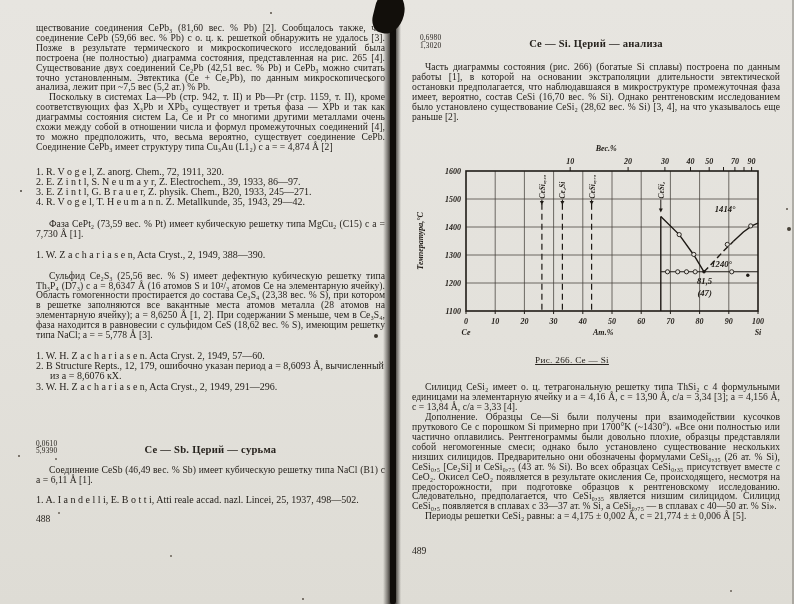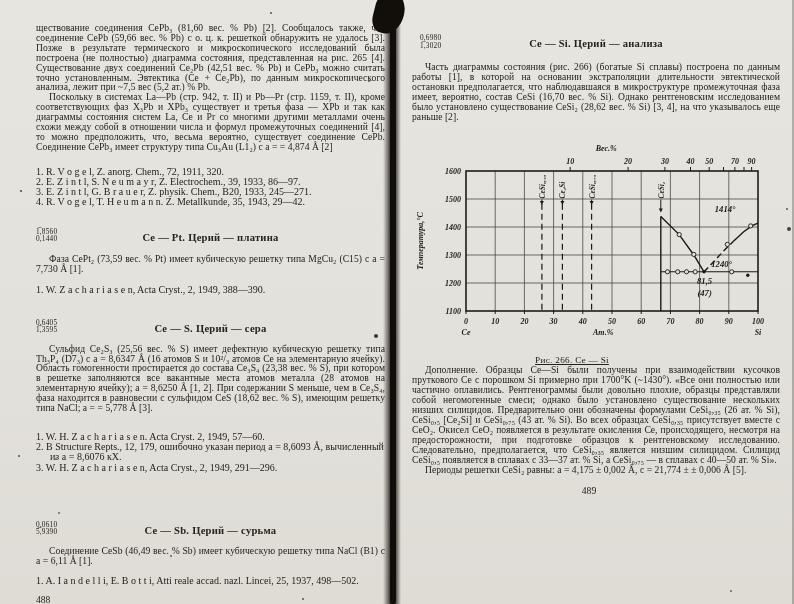--- a/index.html
+++ b/index.html
@@ -60,41 +60,27 @@
     <p class="bt" style="margin-top:23px">ществование соединения CePb₃ (81,60 вес. % Pb) [2]. Сообщалось также, что соединение CePb (59,66 вес. % Pb) с о. ц. к. решеткой обнаружить не удалось [3]. Позже в результате термического и микроскопического исследований была построена (не полностью) диаграмма состояния, представленная на рис. 265 [4]. Существование двух соединений Ce₂Pb (42,51 вес. % Pb) и CePb₃ можно считать точно установленным. Эвтектика (Ce + Ce₂Pb), по данным микроскопического анализа, лежит при ~7,5 вес (5,2 ат.) % Pb.</p>
     <p class="bt indent">Поскольку в системах La—Pb (стр. 942, т. II) и Pb—Pr (стр. 1159, т. II), кроме соответствующих фаз X₃Pb и XPb₃ существует и третья фаза — XPb и так как диаграммы состояния систем La, Ce и Pr со многими другими металлами очень схожи между собой в отношении числа и формул промежуточных соединений [4], то можно предположить, что, весьма вероятно, существует соединение CePb. Соединение CePb₃ имеет структуру типа Cu₃Au (L1₂) с a = = 4,874 Å [2]</p>
 
     <div class="refs" style="margin-top:15px">
       <p class="ref">1. R. V o g e l, Z. anorg. Chem., 72, 1911, 320.</p>
       <p class="ref">2. E. Z i n t l, S. N e u m a y r, Z. Electrochem., 39, 1933, 86—97.</p>
       <p class="ref">3. E. Z i n t l, G. B r a u e r, Z. physik. Chem., B20, 1933, 245—271.</p>
       <p class="ref">4. R. V o g e l, T. H e u m a n n. Z. Metallkunde, 35, 1943, 29—42.</p>
     </div>
 
-    <div class="sec-head" style="margin-top:24px">
-      <div class="margin-note">
-        <div>1̅,8560</div>
-        <div>0,1440</div>
-      </div>
-      <h2 class="sec-title">Ce — Pt. Церий — платина</h2>
-    </div>
     <p class="bt indent" style="margin-top:11px">Фаза CePt₂ (73,59 вес. % Pt) имеет кубическую решетку типа MgCu₂ (C15) с a = 7,730 Å [1].</p>
     <div class="refs" style="margin-top:12px">
       <p class="ref">1. W. Z a c h a r i a s e n, Acta Cryst., 2, 1949, 388—390.</p>
     </div>
 
-    <div class="sec-head" style="margin-top:27px">
-      <div class="margin-note">
-        <div>0,6405</div>
-        <div>1̅,3595</div>
-      </div>
-      <h2 class="sec-title">Ce — S. Церий — сера</h2>
-    </div>
     <p class="bt indent" style="margin-top:10px">Сульфид Ce₂S₃ (25,56 вес. % S) имеет дефектную кубическую решетку типа Th₃P₄ (D7₃) с a = 8,6347 Å (16 атомов S и 10²/₃ атомов Ce на элементарную ячейку). Область гомогенности простирается до состава Ce₃S₄ (23,38 вес. % S), при котором в решетке заполняются все вакантные места атомов металла (28 атомов на элементарную ячейку); a = 8,6250 Å [1, 2]. При содержании S меньше, чем в Ce₃S₄, фаза находится в равновесии с сульфидом CeS (18,62 вес. % S), имеющим решетку типа NaCl; a = = 5,778 Å [3].</p>
-    <div class="refs" style="margin-top:19px">
+    <div class="refs" style="margin-top:11px">
       <p class="ref">1. W. H. Z a c h a r i a s e n. Acta Cryst. 2, 1949, 57—60.</p>
       <p class="ref">2. В Structure Repts., 12, 179, ошибочно указан период a = 8,6093 Å, вычисленный из a = 8,6076 кХ.</p>
       <p class="ref">3. W. H. Z a c h a r i a s e n, Acta Cryst., 2, 1949, 291—296.</p>
     </div>
 
     <div class="sec-head" style="margin-top:52px">
       <div class="margin-note">
         <div>0,0610</div>
         <div>5̅,9390</div>
       </div>
@@ -220,21 +206,22 @@
           <circle cx="292" cy="134.8" r="1.7" class="pf"></circle>
           <circle cx="335.8" cy="138.2" r="1.7" class="pf"></circle>
           <text x="302.8" y="75.4" class="an" text-anchor="start">1414°</text>
           <text x="299.3" y="129.8" class="an" text-anchor="start">1240°</text>
           <text x="292.6" y="147.1" class="an" text-anchor="middle">81,5</text>
           <text x="292.6" y="159.4" class="an" text-anchor="middle">(47)</text>
         </svg>
       <div class="caption">Рис. 266. Ce — Si</div>
     </div>
 
+    <p class="bt indent" style="margin-top:17px">Силицид CeSi₂ имеет о. ц. тетрагональную решетку типа ThSi₂ с 4 формульными единицами на элементарную ячейку и a = 4,16 Å, c = 13,90 Å, c/a = 3,34 [3]; a = 4,156 Å, c = 13,84 Å, c/a = 3,33 [4].</p>
     <p class="bt indent">Дополнение. Образцы Ce—Si были получены при взаимодействии кусочков пруткового Ce с порошком Si примерно при 1700°K (~1430°). «Все они полностью или частично оплавились. Рентгенограммы были довольно плохие, образцы представляли собой негомогенные смеси; однако было установлено существование нескольких низших силицидов. Предварительно они обозначены формулами CeSi₀,₃₅ (26 ат. % Si), CeSi₀,₅ [Ce₂Si] и CeSi₀,₇₅ (43 ат. % Si). Во всех образцах CeSi₀,₃₅ присутствует вместе с CeO₂. Окисел CeO₂ появляется в результате окисления Ce, происходящего, несмотря на предосторожности, при подготовке образцов к рентгеновскому исследованию. Следовательно, предполагается, что CeSi₀,₃₅ является низшим силицидом. Силицид CeSi₀,₅ появляется в сплавах с 33—37 ат. % Si, а CeSi₀,₇₅ — в сплавах с 40—50 ат. % Si».</p>
     <p class="bt indent">Периоды решетки CeSi₂ равны: a = 4,175 ± 0,002 Å, c = 21,774 ± ± 0,006 Å [5].</p>
 
-    <div class="pagenum" style="margin-top:11px;text-align:center;padding-right:14px">489</div>
+    <div class="pagenum" style="margin-top:24px;text-align:left;padding-right:14px">489</div>
   </div>
 
   <div class="edge-r"></div>
   <div class="specks"></div>
 </div>
 
 </body></html>

